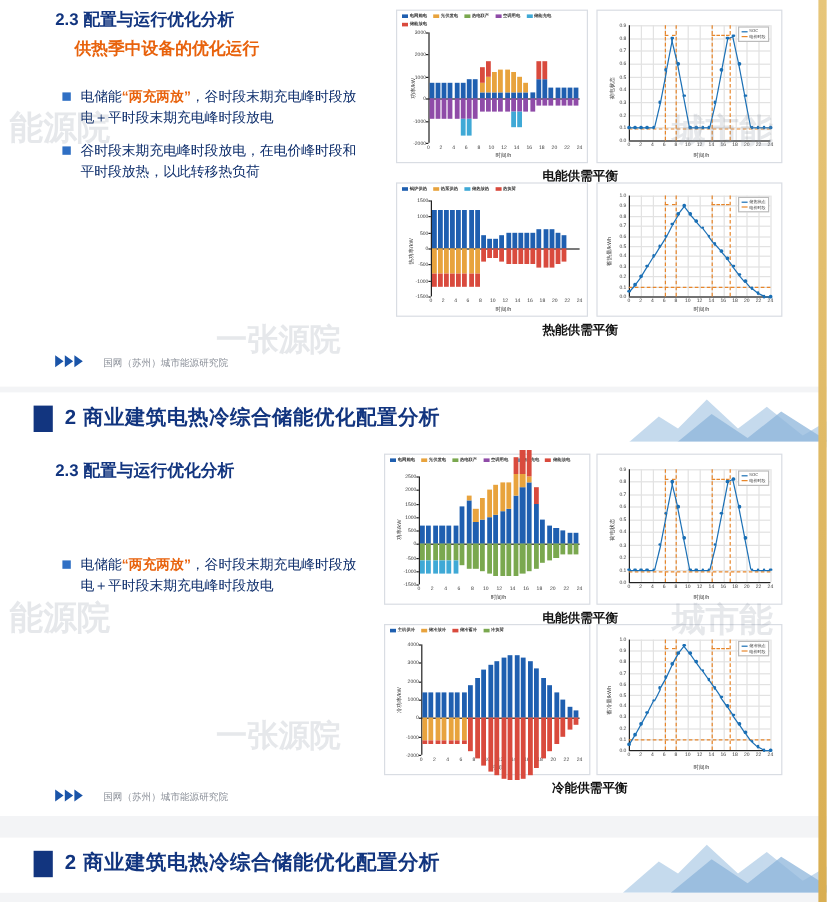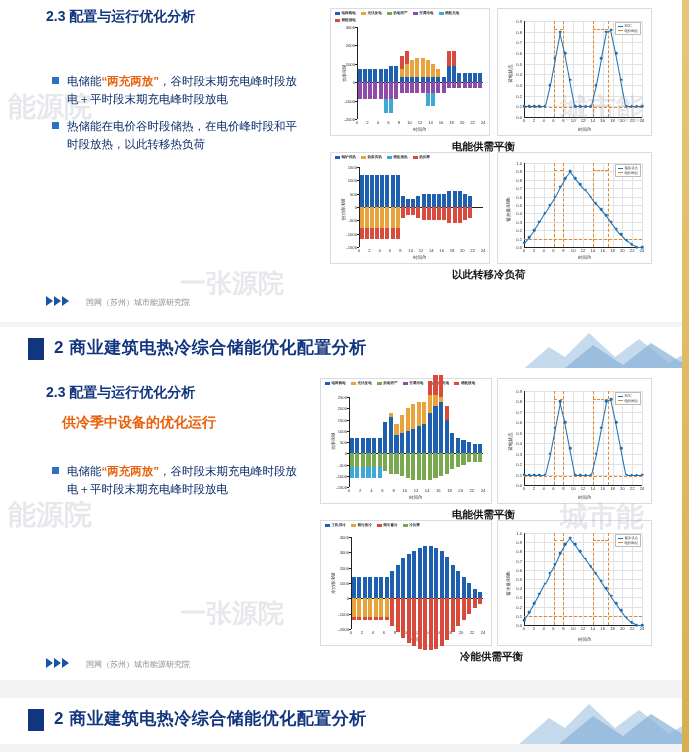--- a/index.html
+++ b/index.html
@@ -73,27 +73,28 @@
 <body>
 
 <div class="page">
 
   <div class="gapbg" style="top:322px;height:46px;"></div>
   <div class="gapbg" style="top:680px;height:72px;"></div>
 
   <div class="slide s1">
 
     <div class="s-num" style="left:46px;top:8px;">2.3 配置与运行优化分析</div>
+    <div class="s-sub" style="left:62px;top:32px;">供热季中设备的优化运行</div>
 
     <div class="bullets" style="left:52px;top:72px;">
       <div class="bul">
         <span>电储能</span><span class="hl">“两充两放”</span><span>，谷时段末期充电峰时段放电＋平时段末期充电峰时段放电</span>
       </div>
       <div class="bul">
-        <span>热储能在电价谷时段储热，在电价峰时段和平时段放热，以此转移热负荷</span>
+        <span>谷时段末期充电峰时段放电，在电价峰时段和平时段放热，以此转移热负荷</span>
       </div>
     </div>
 
     <div class="chartbox" style="left:330px;top:8px;width:160px;height:128px;">
       <div class="legend">
         <span class="lg">
             <i style="background:#1f5fb0"></i>
             <b>电网购电</b>
           </span>
         <span class="lg">
@@ -541,21 +542,21 @@
           <div class="pt" style="left: 107.739px; top: 81.48px;"></div>
           <div class="seg" style="left: 112.87px; top: 84px; width: 5.13043px; transform: rotate(0deg);"></div>
           <div class="pt" style="left: 112.87px; top: 84px;"></div>
           <div class="pt" style="left: 118px; top: 84px;"></div>
           <div style="position: absolute; right: 1px; top: 1px; border: 1px solid rgb(187, 187, 187); background: rgb(255, 255, 255); padding: 1px 2px; font-size: 3.4px; line-height: 4.6px; color: rgb(51, 51, 51);">
             <div><span style="display:inline-block;width:5px;height:0;border-top:1px solid #1a6fb5;vertical-align:middle;"></span> 储热状态</div>
             <div><span style="display:inline-block;width:5px;height:0;border-top:1px dashed #e8862a;vertical-align:middle;"></span> 电价时段</div>
           </div>
         </div>
     </div>
-    <div class="cap" style="left:452px;top:268px;">以此转移冷负荷</div>
+    <div class="cap" style="left:452px;top:268px;">热能供需平衡</div>
 
     <div class="chev" style="left:46px;top:296px;">
         <span></span>
         <span></span>
         <span></span>
       </div>
     <div class="foot-txt" style="left:86px;top:297px;">国网（苏州）城市能源研究院</div>
 
     <div class="wm" style="left:8px;top:88px;font-size:28px;">能源院</div>
     <div class="wm" style="left:560px;top:90px;font-size:28px;">城市能</div>
@@ -570,21 +571,20 @@
     </div>
     <svg class="mount" viewBox="0 0 170 46" preserveAspectRatio="none">
       <path d="M0 46 L30 20 L46 30 L70 6 L96 30 L120 12 L150 36 L170 24 L170 46 Z" fill="#bcd4ea"></path>
       <path d="M40 46 L74 18 L104 38 L132 16 L170 40 L170 46 Z" fill="#7aa8d4" opacity=".75"></path>
     </svg>
   </div>
 
   <div class="slide s2">
 
     <div class="s-num" style="left:46px;top:16px;">2.3 配置与运行优化分析</div>
-    <div class="s-sub" style="left:62px;top:46px;">供冷季中设备的优化运行</div>
 
     <div class="bullets" style="left:52px;top:94px;">
       <div class="bul">
         <span>电储能</span><span class="hl">“两充两放”</span><span>，谷时段末期充电峰时段放电＋平时段末期充电峰时段放电</span>
       </div>
     </div>
 
     <div class="chartbox" style="left:320px;top:10px;width:172px;height:126px;">
       <div class="legend">
         <span class="lg">

